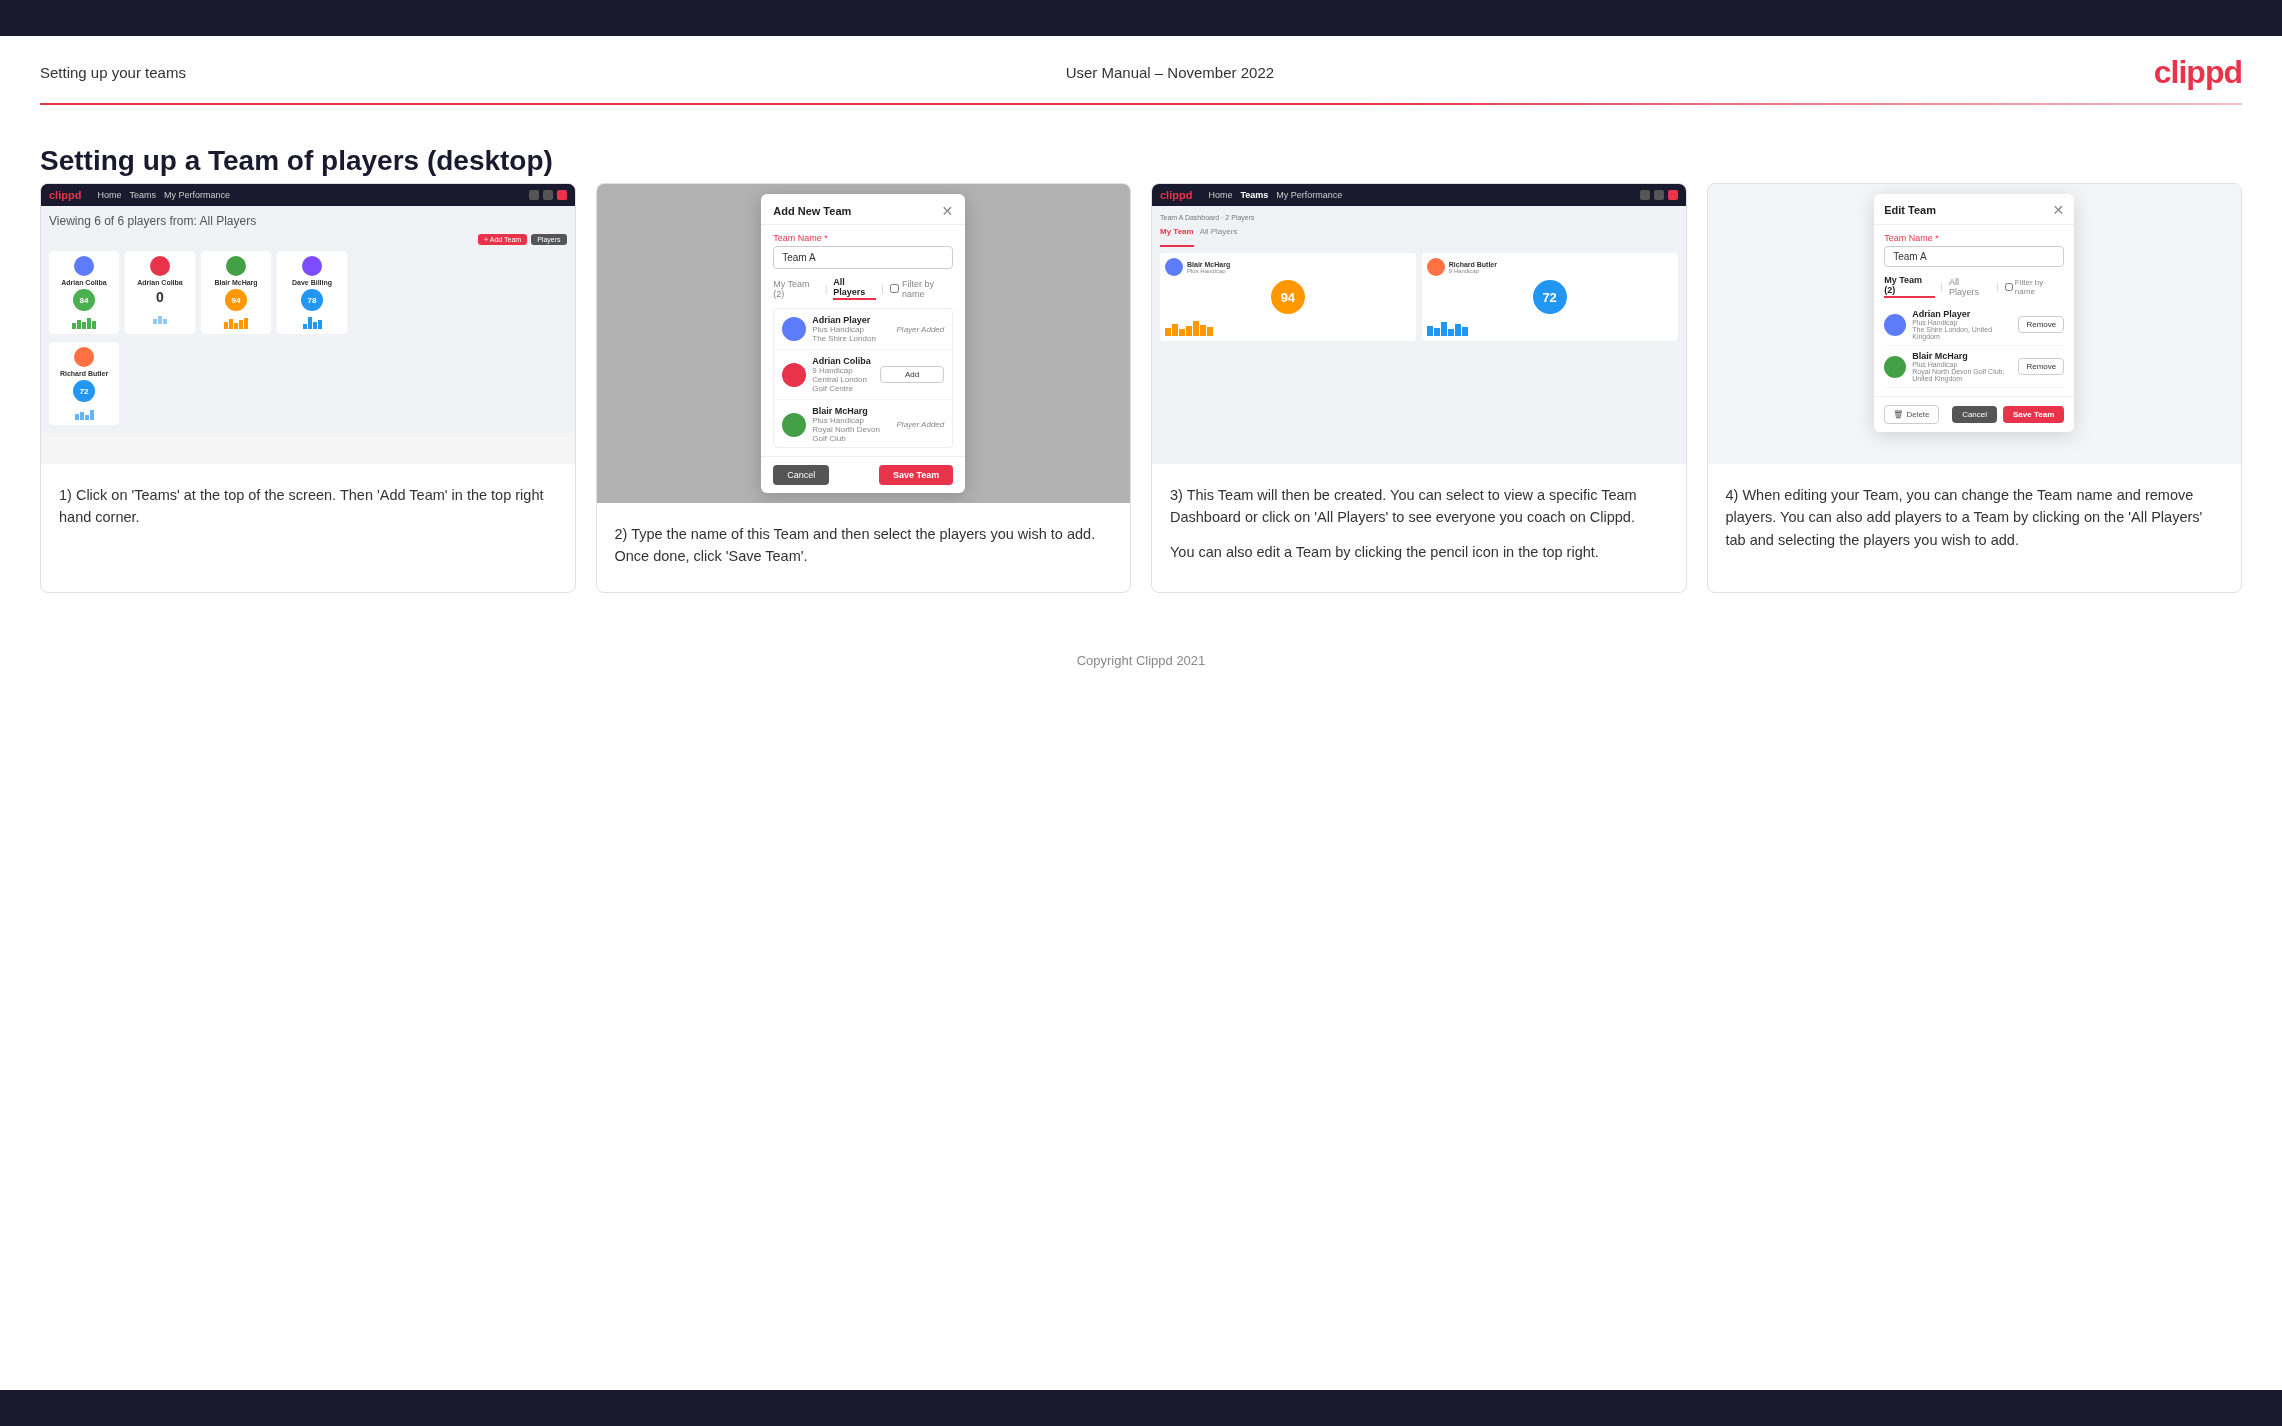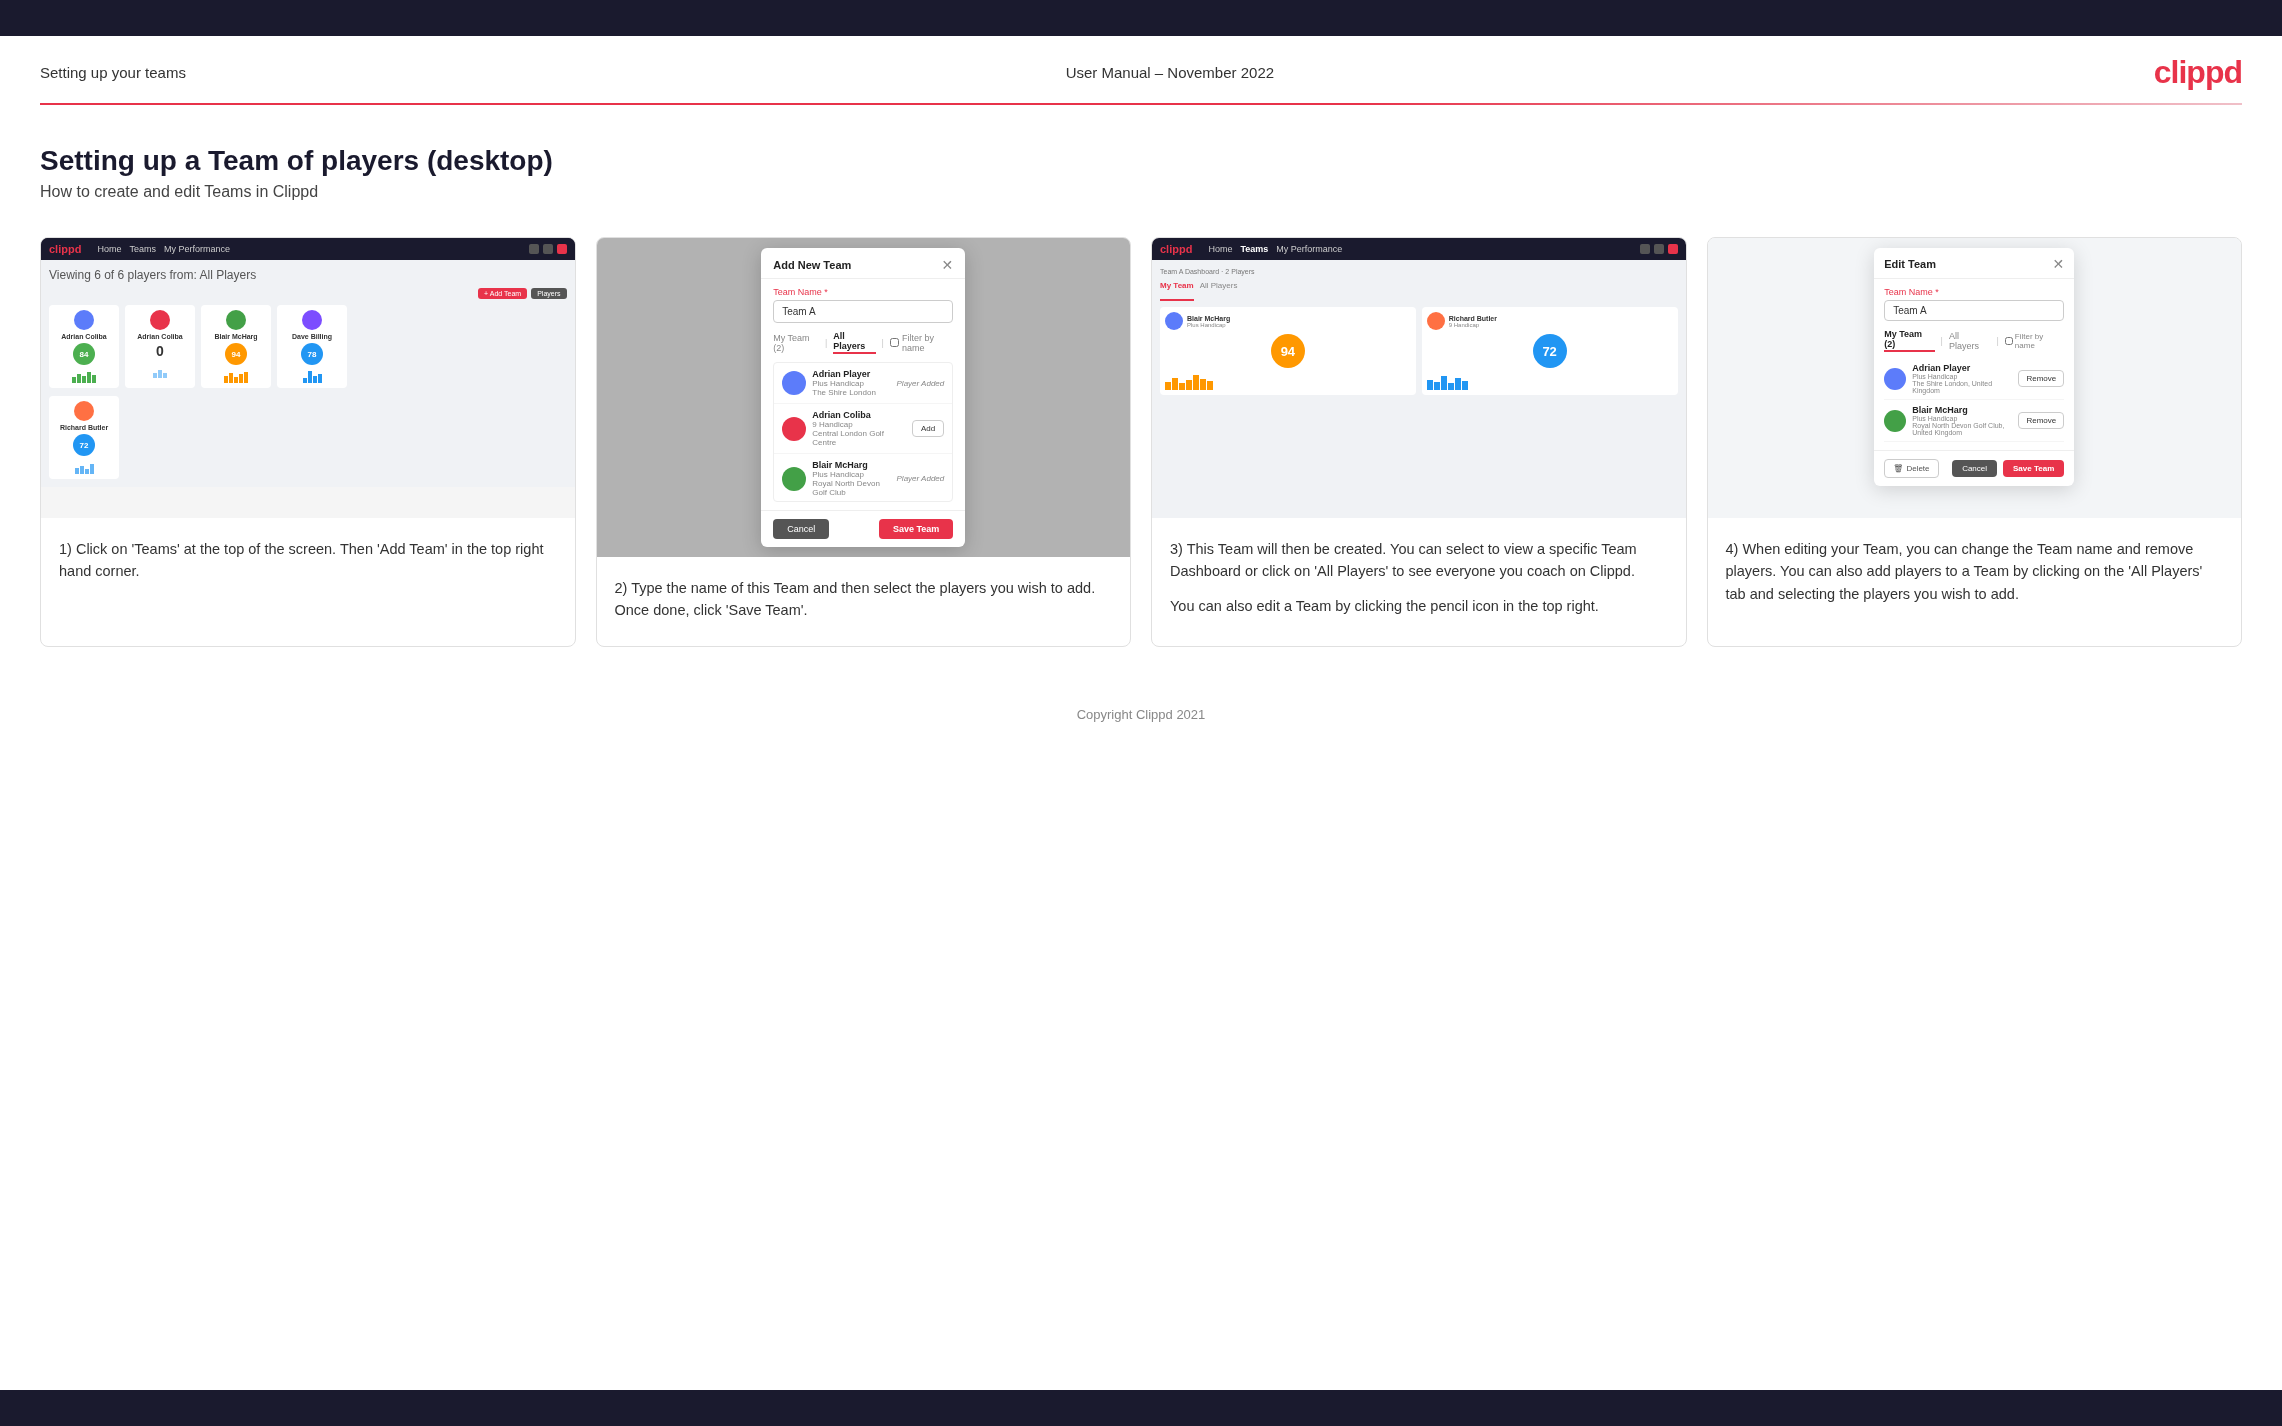--- a/index.html
+++ b/index.html
@@ -218,21 +218,21 @@
     .modal-player-avatar { width: 24px; height: 24px; border-radius: 50%; background: #c0c8d8; flex-shrink: 0; overflow: hidden; }
     .modal-player-info { flex: 1; }
     .modal-player-name { font-size: 9px; font-weight: 600; color: #222; }
     .modal-player-sub { font-size: 8px; color: #888; }
     .modal-player-action { font-size: 8px; }
     .badge-added { color: #888; font-style: italic; }
     .btn-add {
       background: #fff;
       border: 1px solid #ccc;
       border-radius: 4px;
-      padding: 3px 8px;
+      padding: 3px 24px;
       font-size: 8px;
       color: #333;
       cursor: pointer;
     }
     .modal-footer {
       display: flex;
       justify-content: space-between;
       align-items: center;
       padding: 8px 12px;
       border-top: 1px solid #eee;
@@ -425,21 +425,20 @@
   <span class="header-center">User Manual – November 2022</span>
   <div class="header-right">
     <span class="logo">clippd</span>
   </div>
 </div>
 
 <div class="divider"></div>
 
 <div class="main">
   <div class="page-title">Setting up a Team of players (desktop)</div>
-  <div class="page-subtitle">How to create and edit Teams in Clippd</div>
 
   <div class="cards-row">
 
     <div class="card">
       <div class="card-screenshot">
 
         <div class="screenshot-1" style="width:100%;">
           <div class="ss1-topbar">
             <span class="ss1-logo">clippd</span>
             <div class="ss1-nav">

